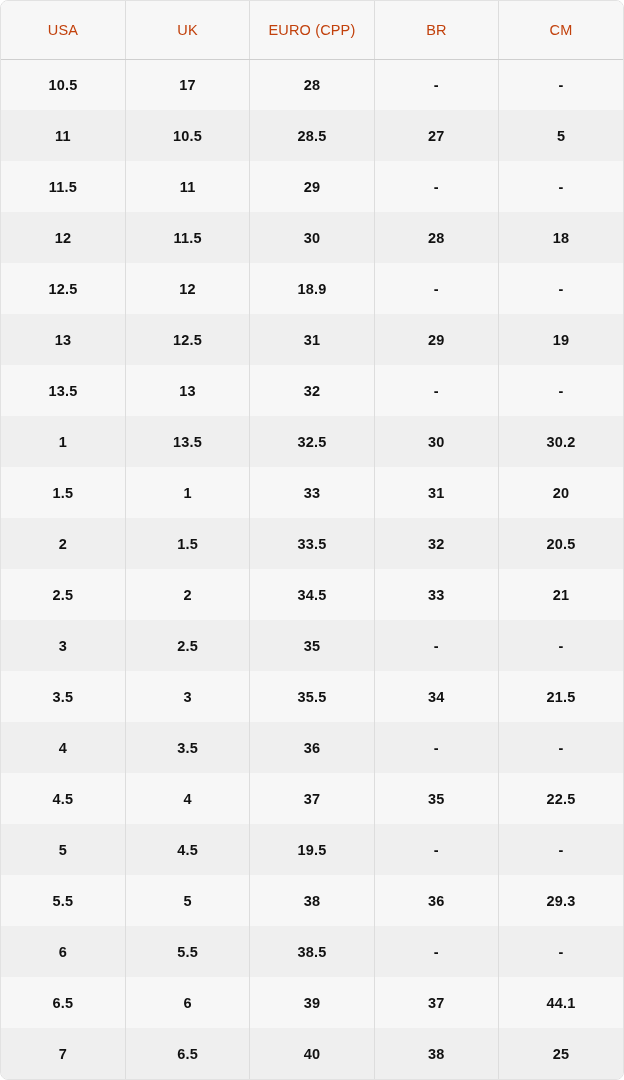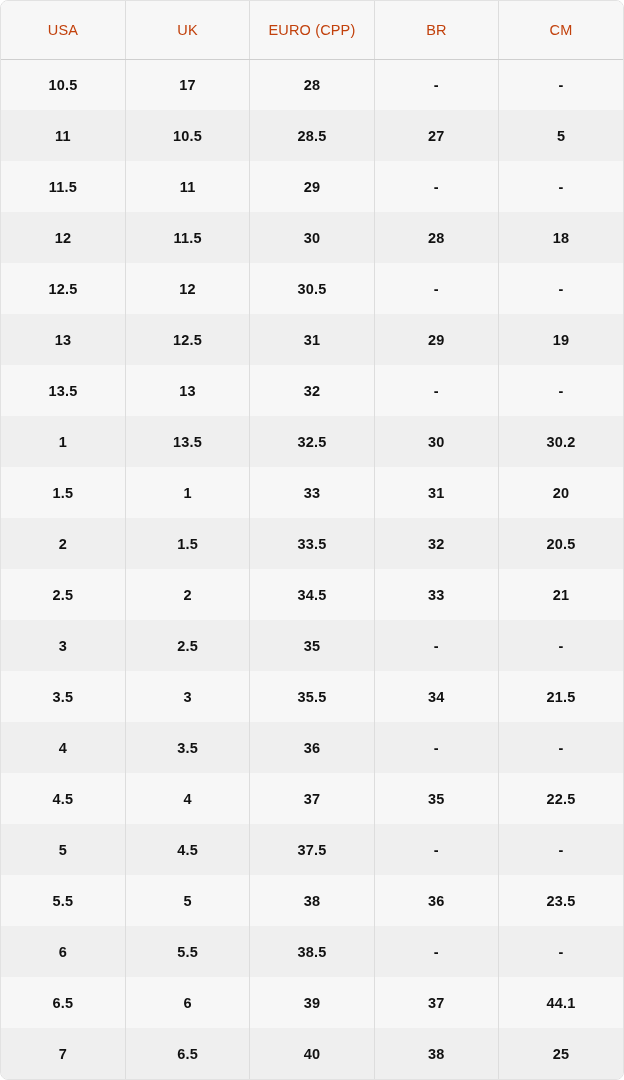--- a/index.html
+++ b/index.html
@@ -137,21 +137,21 @@
           <tr class="row-even">
             <td>12</td>
             <td>11.5</td>
             <td>30</td>
             <td>28</td>
             <td>18</td>
           </tr>
           <tr class="row-odd">
             <td>12.5</td>
             <td>12</td>
-            <td>30.5</td>
+            <td>18.9</td>
             <td>-</td>
             <td>-</td>
           </tr>
           <tr class="row-even">
             <td>13</td>
             <td>12.5</td>
             <td>31</td>
             <td>29</td>
             <td>19</td>
           </tr>
@@ -214,30 +214,30 @@
           <tr class="row-odd">
             <td>4.5</td>
             <td>4</td>
             <td>37</td>
             <td>35</td>
             <td>22.5</td>
           </tr>
           <tr class="row-even">
             <td>5</td>
             <td>4.5</td>
-            <td>37.5</td>
+            <td>19.5</td>
             <td>-</td>
             <td>-</td>
           </tr>
           <tr class="row-odd">
             <td>5.5</td>
             <td>5</td>
             <td>38</td>
             <td>36</td>
-            <td>23.5</td>
+            <td>29.3</td>
           </tr>
           <tr class="row-even">
             <td>6</td>
             <td>5.5</td>
             <td>38.5</td>
             <td>-</td>
             <td>-</td>
           </tr>
           <tr class="row-odd">
             <td>6.5</td>

